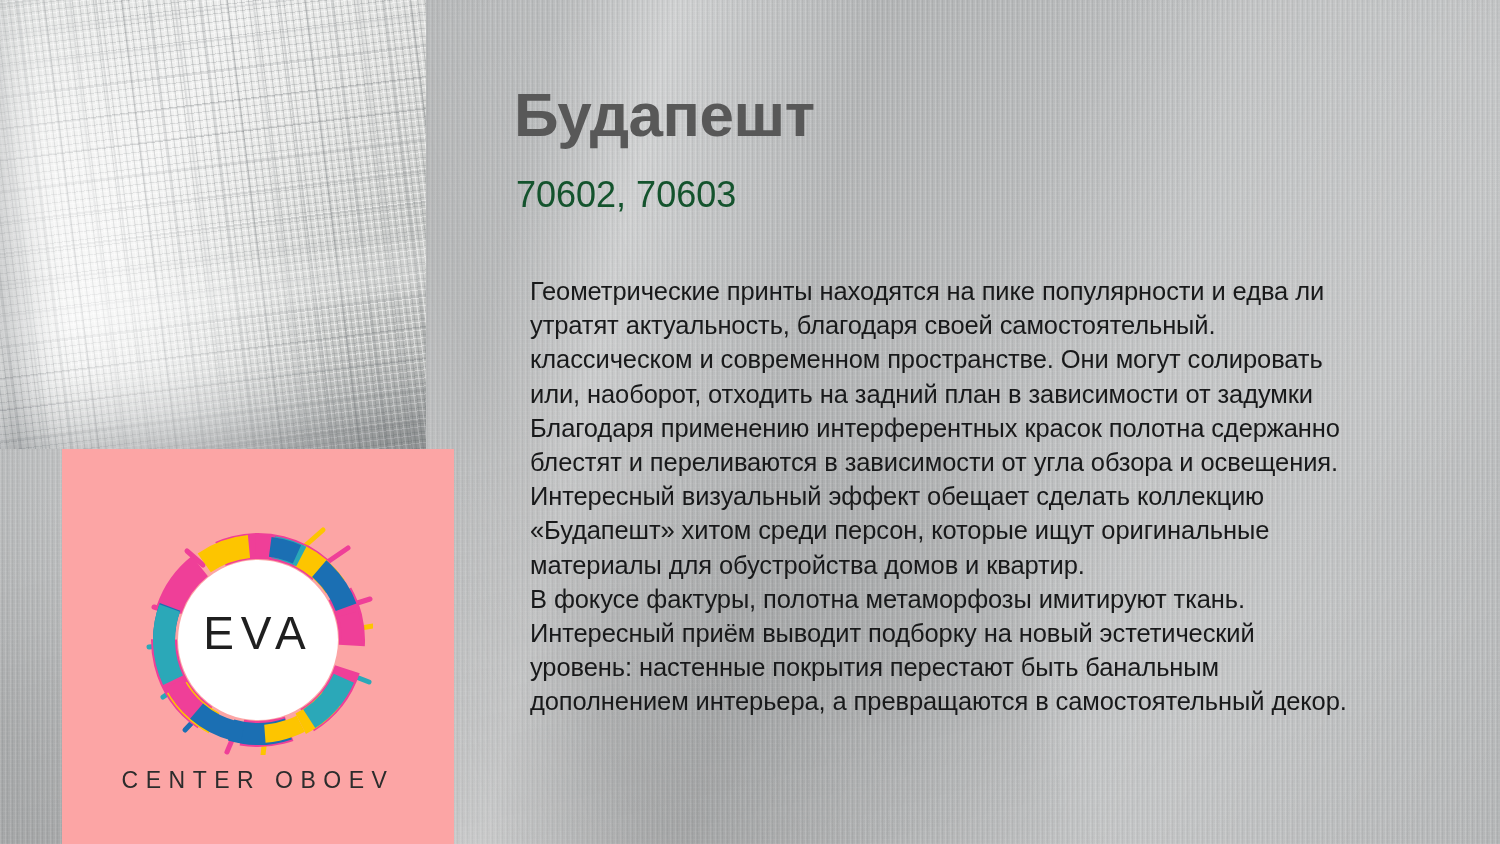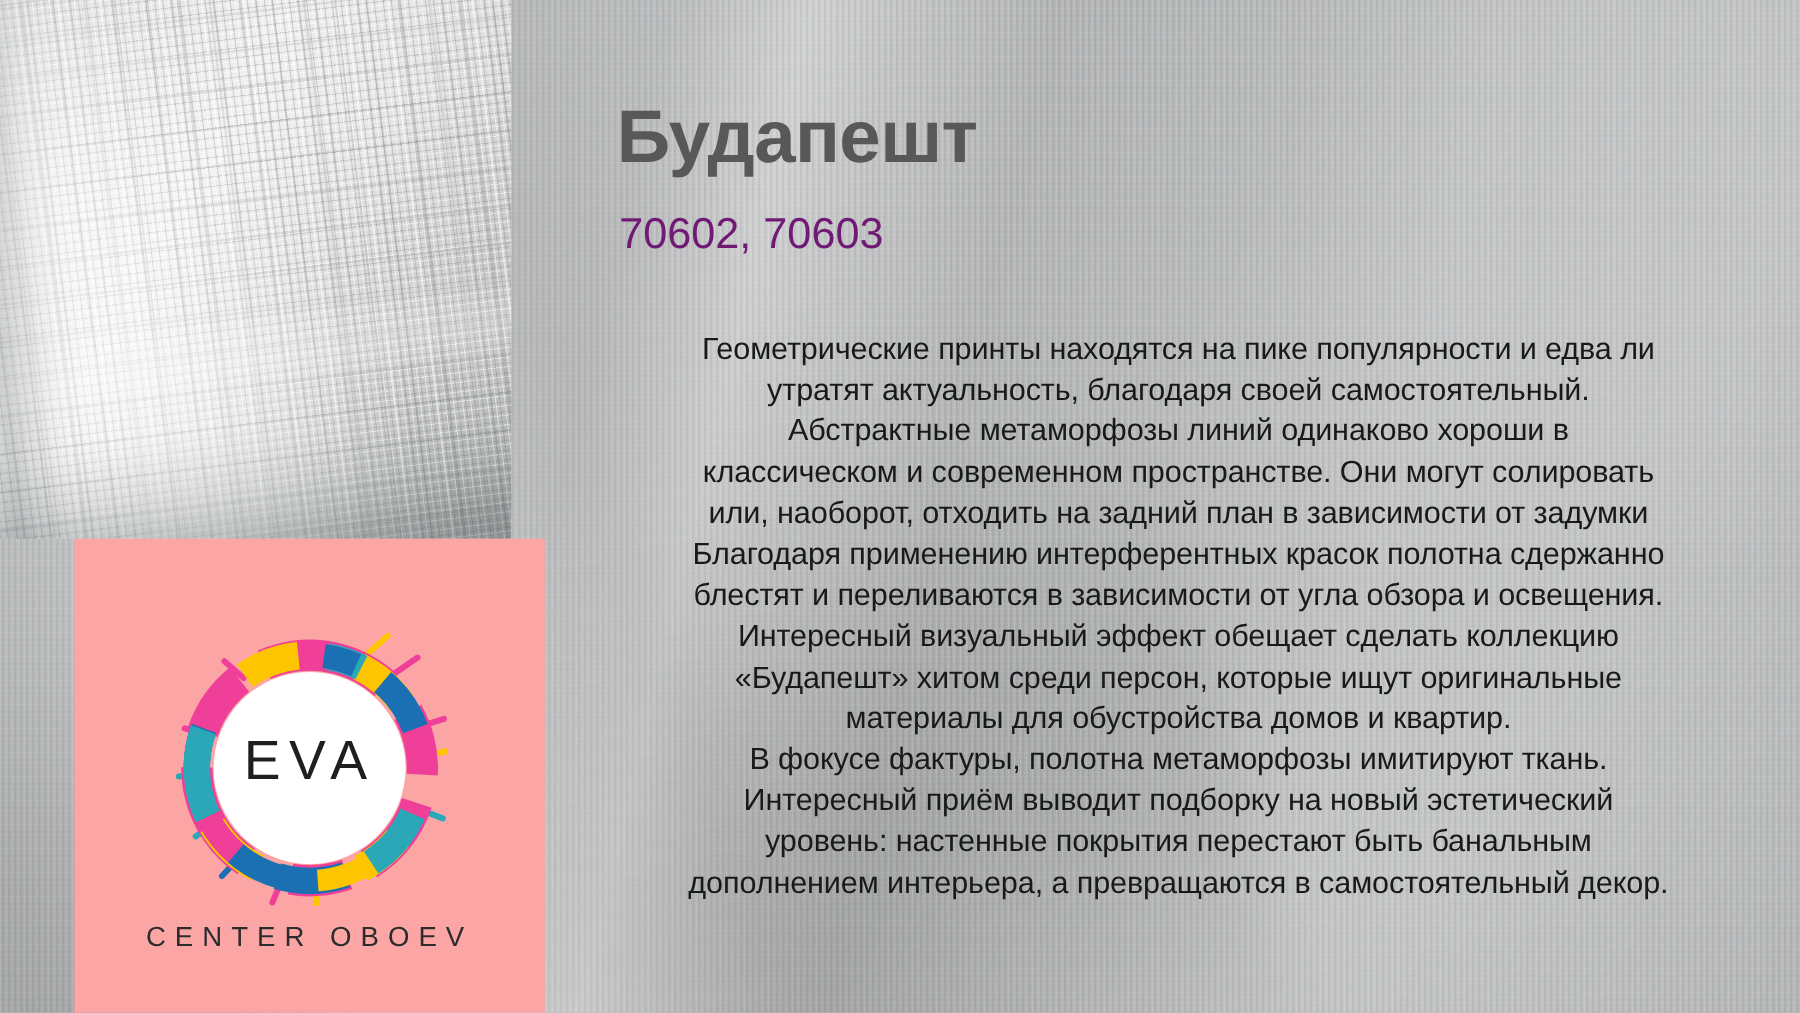--- a/index.html
+++ b/index.html
@@ -207,29 +207,28 @@
     color:#585858;
     letter-spacing:-0.5px;
     line-height:1;
   }
   .subtitle {
     position:absolute;
     left:2px; top:177px;
     font-family:"Liberation Sans", sans-serif;
     font-size:36px;
     font-weight:400;
-    color:#701a75;
+    color:#14532d;
     letter-spacing:0px;
     line-height:1;
   }
   .body-copy {
     position:absolute;
-    left:2px; top:274px;
+    left:16px; top:274px;
     width:932px;
-    text-align:center;
   }
   .body-copy p {
     font-family:"Liberation Sans", sans-serif;
     font-size:25.5px;
     line-height:34.2px;
     color:#18191a;
     white-space:nowrap;
     letter-spacing:-0.1px;
   }
 </style>
@@ -305,21 +304,20 @@
 
   <div class="content">
 
     <div class="title">Будапешт</div>
 
     <div class="subtitle">70602, 70603</div>
 
     <div class="body-copy" id="body-copy">
         <p>Геометрические принты находятся на пике популярности и едва ли</p>
         <p>утратят актуальность, благодаря своей самостоятельный.</p>
-        <p>Абстрактные метаморфозы линий одинаково хороши в</p>
         <p>классическом и современном пространстве. Они могут солировать</p>
         <p>или, наоборот, отходить на задний план в зависимости от задумки</p>
         <p>Благодаря применению интерферентных красок полотна сдержанно</p>
         <p>блестят и переливаются в зависимости от угла обзора и освещения.</p>
         <p>Интересный визуальный эффект обещает сделать коллекцию</p>
         <p>«Будапешт» хитом среди персон, которые ищут оригинальные</p>
         <p>материалы для обустройства домов и квартир.</p>
         <p>В фокусе фактуры, полотна метаморфозы имитируют ткань.</p>
         <p>Интересный приём выводит подборку на новый эстетический</p>
         <p>уровень: настенные покрытия перестают быть банальным</p>

